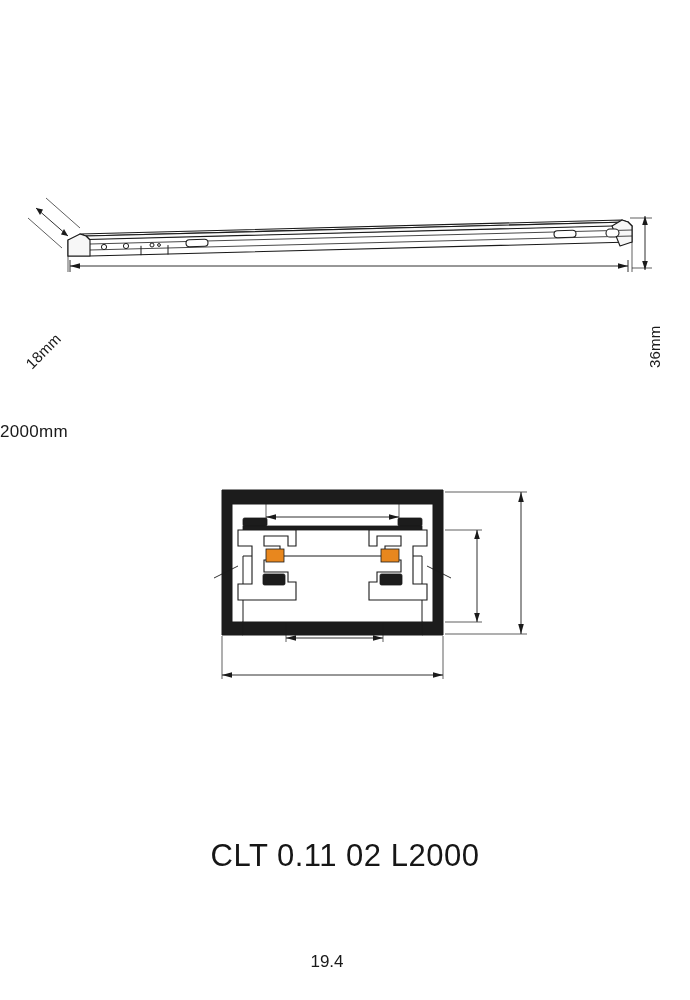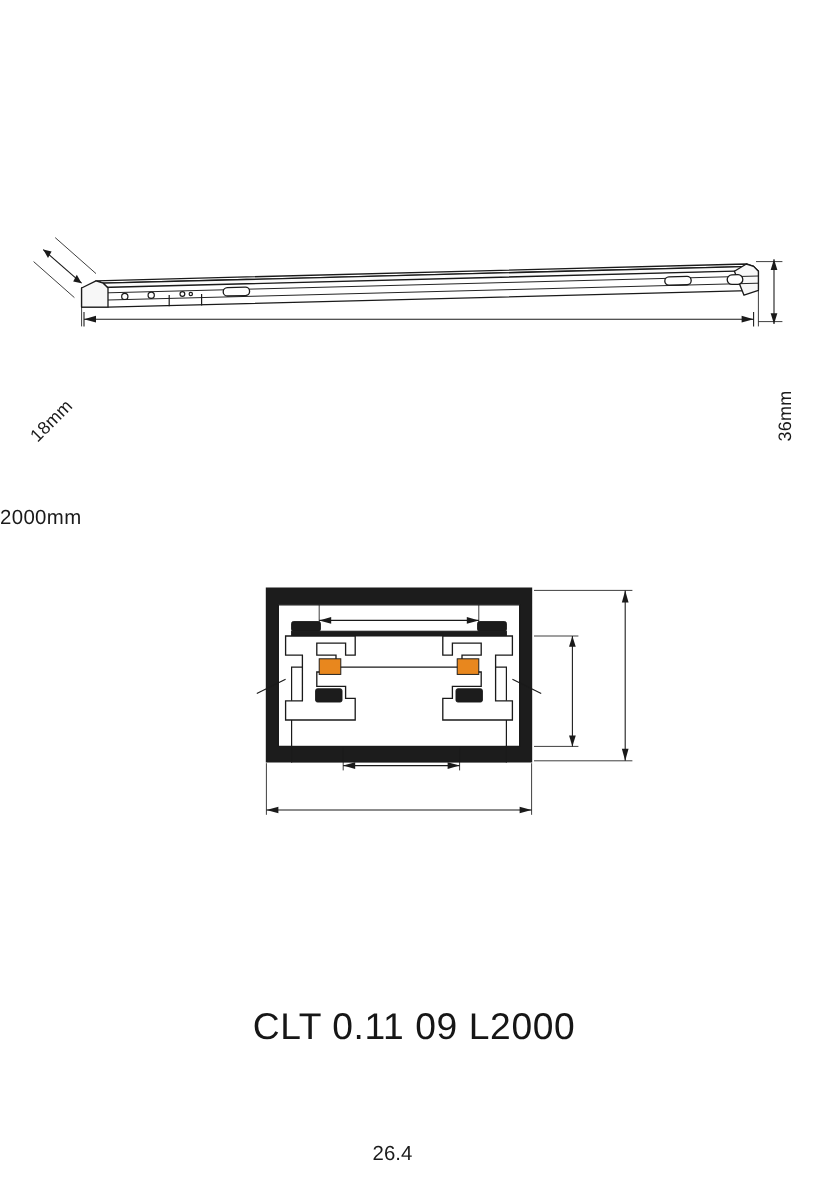--- a/index.html
+++ b/index.html
@@ -244,24 +244,24 @@
 
       <g stroke="#1a1a1a" stroke-width="0.9">
         <path d="M 477 70 L 477 162"></path>
         <path d="M 477 70 L 474.2 79 L 479.8 79 Z" fill="#1a1a1a" stroke="none"></path>
         <path d="M 477 162 L 474.2 153 L 479.8 153 Z" fill="#1a1a1a" stroke="none"></path>
         <path d="M 445 70 L 482 70" stroke-width="0.7"></path>
         <path d="M 445 162 L 482 162" stroke-width="0.7"></path>
       </g>
     </svg>
 
-    <div class="dim-194">26.4</div>
+    <div class="dim-194">19.4</div>
     
     
     
     
     
     
   </div>
 
-  <div class="caption">CLT 0.11 09 L2000</div>
+  <div class="caption">CLT 0.11 02 L2000</div>
 
 </div>
 
 </body></html>

